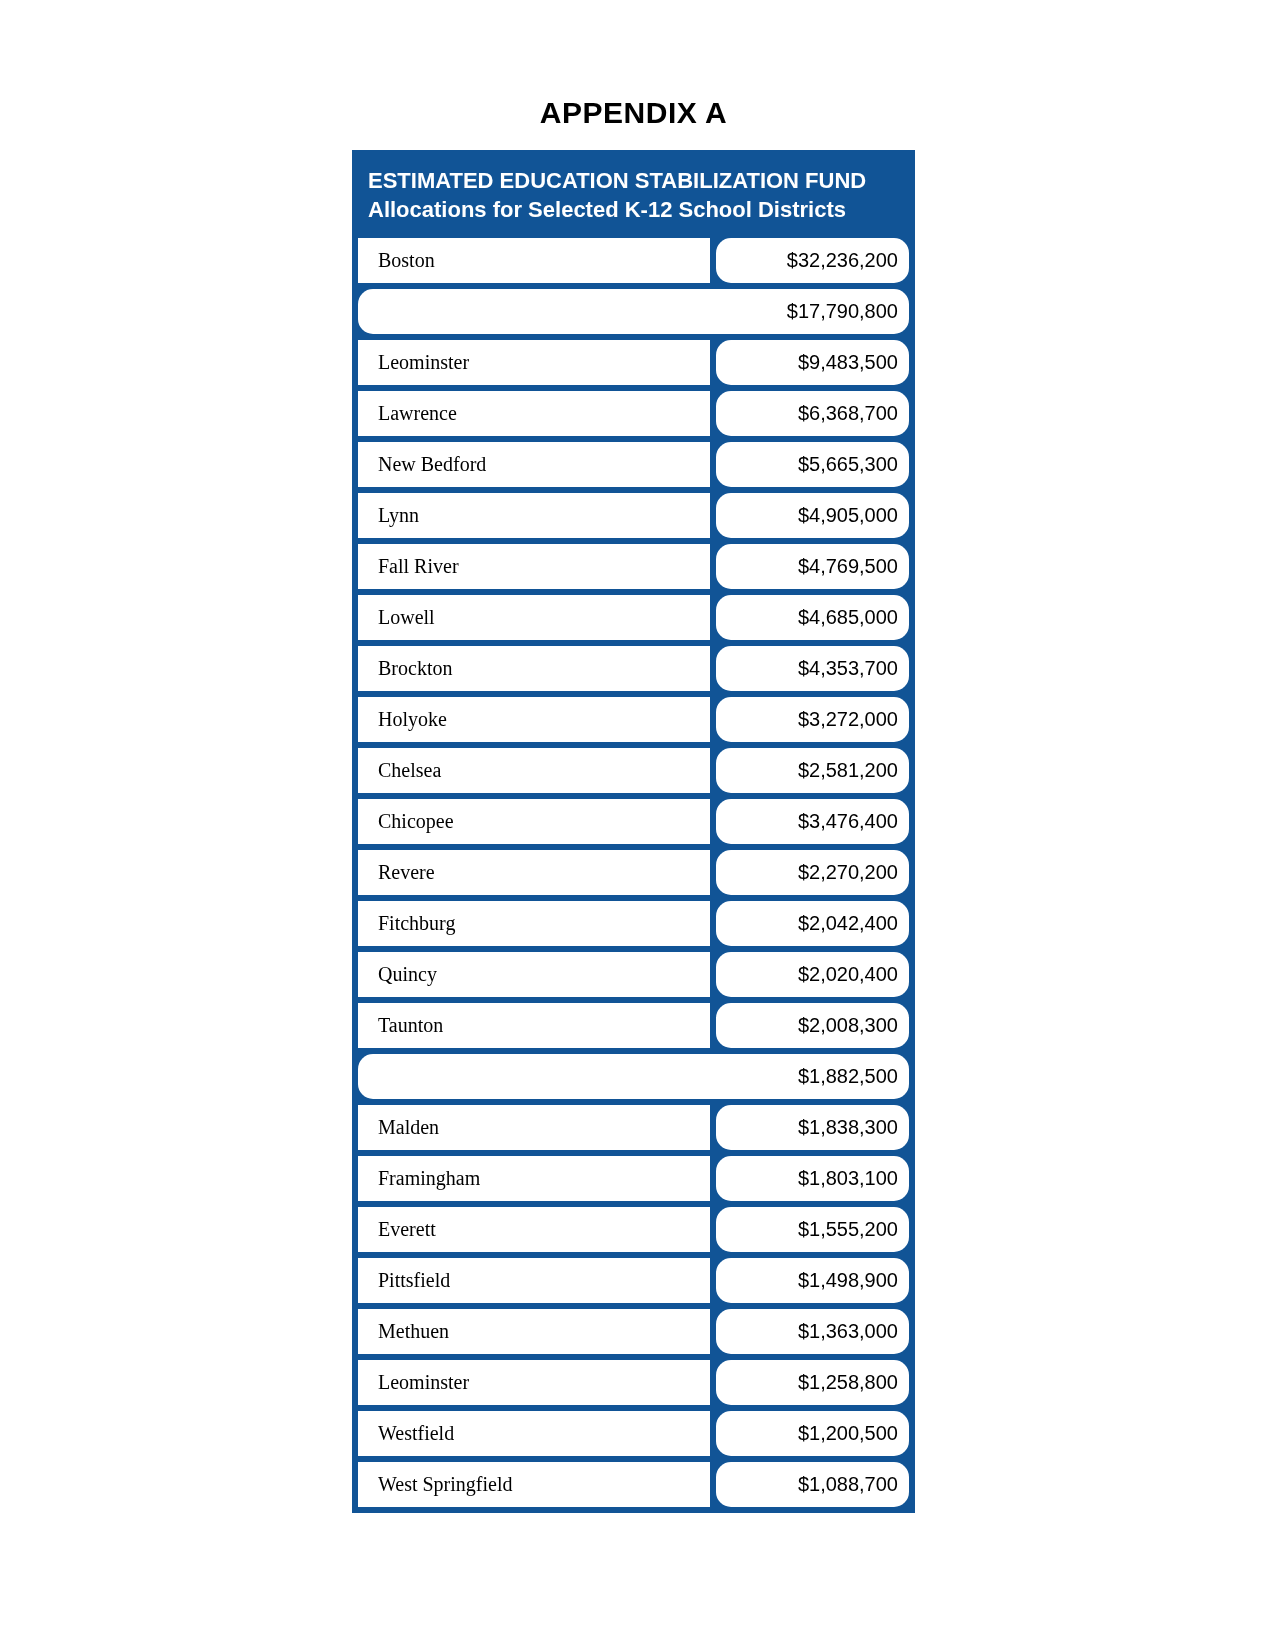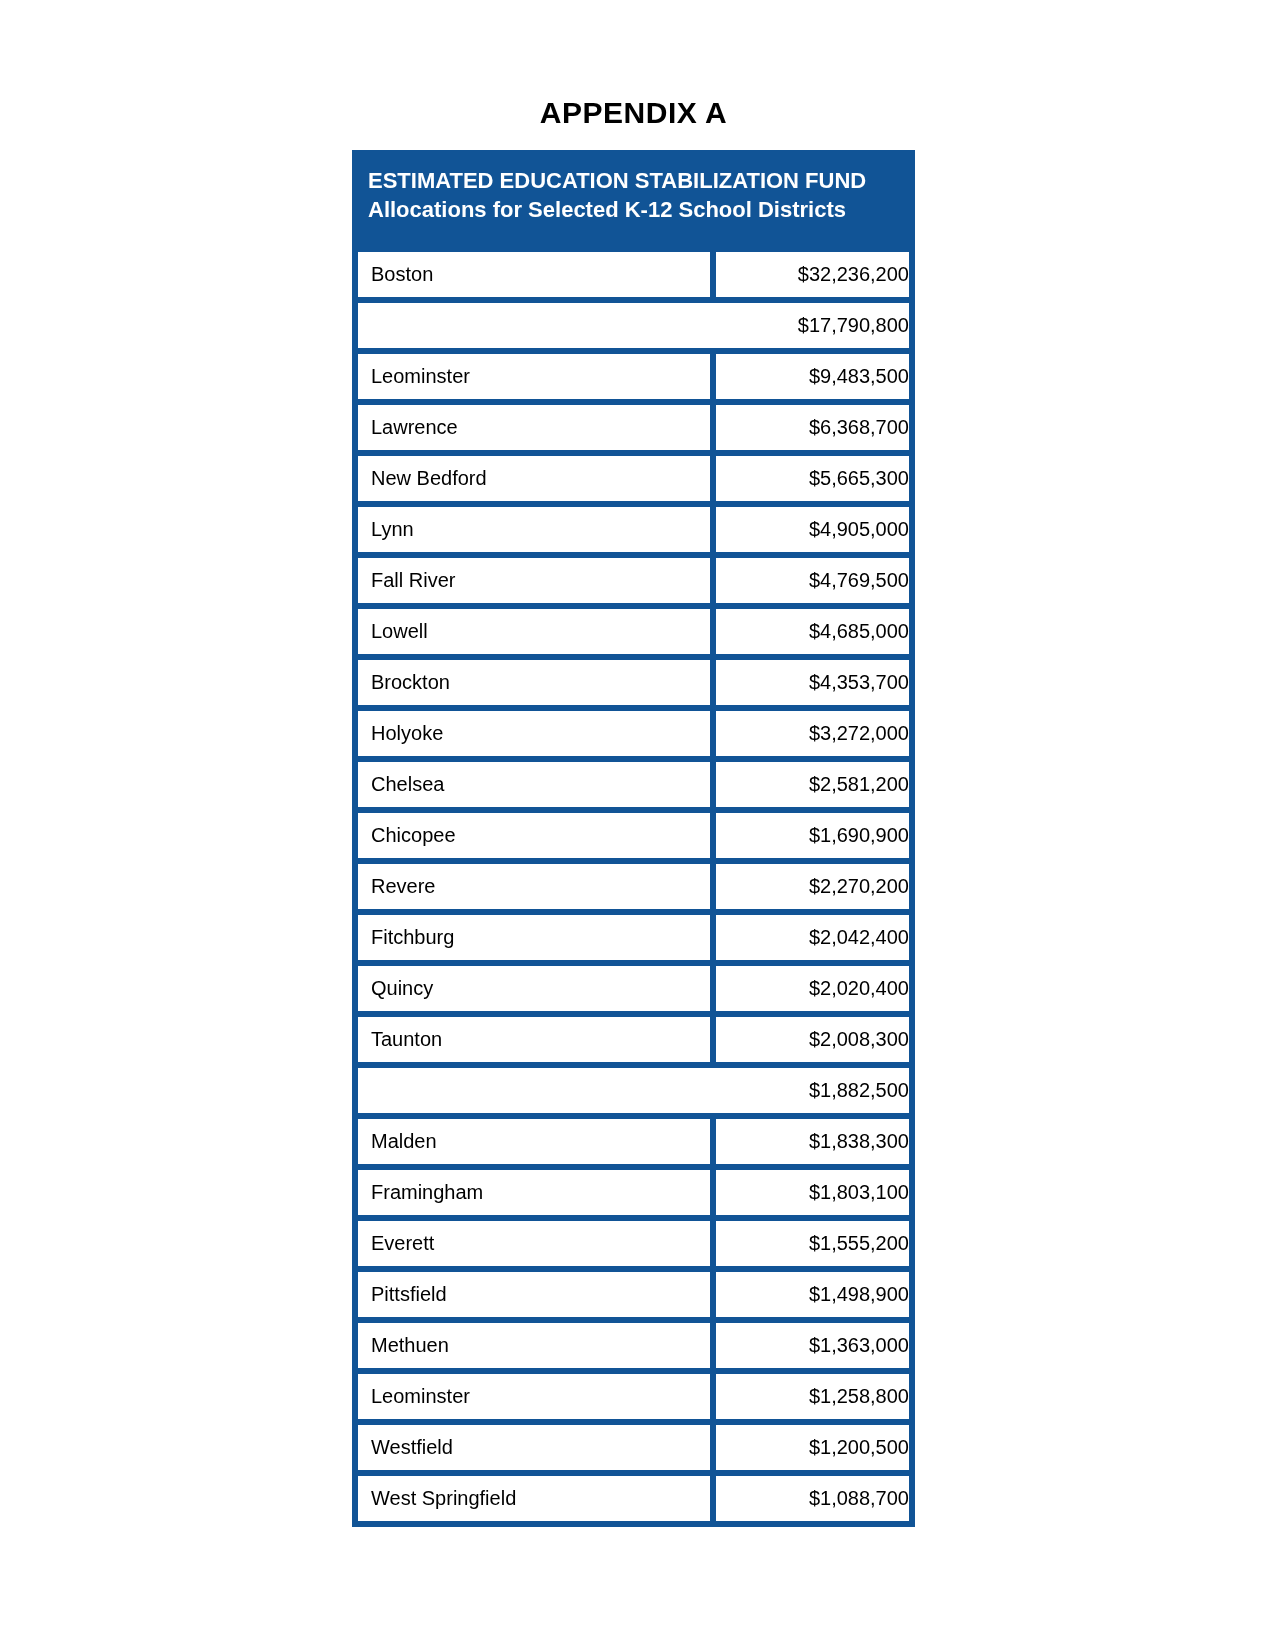--- a/index.html
+++ b/index.html
@@ -33,21 +33,21 @@
     letter-spacing: 0.5px;
     line-height: 34px;
     margin-bottom: 20px;
   }
 
   .alloc-table {
     background: var(--accent, #115496);
     padding: 6px;
     display: flex;
     flex-direction: column;
-    gap: 16px;
+    gap: 2px;
     width: 100%;
   }
 
   .table-header {
     color: #ffffff;
     font-weight: bold;
     font-size: 22px;
     line-height: 29px;
     padding: 10px 6px 12px 10px;
   }
@@ -67,26 +67,29 @@
     background: #ffffff;
     height: 45px;
     display: flex;
     align-items: center;
     font-size: 20px;
     color: #000000;
   }
 
   .cell.name {
     flex: 0 0 63.8%;
-    padding-left: 13px;
+    padding-left: 20px;
+    font-family: Liberation Serif, serif;
   }
 
   .cell.amount {
     flex: 1;
     justify-content: flex-end;
+    padding-right: 11px;
+    border-radius: 15px;
   }
 </style>
 </head>
 <body>
 
 <div class="page">
   <div class="content">
 
     <div class="doc-title">APPENDIX A</div>
 
@@ -147,21 +150,21 @@
     <div class="cell amount">$3,272,000</div>
   </div>
 
   <div class="row">
     <div class="cell name">Chelsea</div>
     <div class="cell amount">$2,581,200</div>
   </div>
 
   <div class="row">
     <div class="cell name">Chicopee</div>
-    <div class="cell amount">$1,690,900</div>
+    <div class="cell amount">$3,476,400</div>
   </div>
 
   <div class="row">
     <div class="cell name">Revere</div>
     <div class="cell amount">$2,270,200</div>
   </div>
 
   <div class="row">
     <div class="cell name">Fitchburg</div>
     <div class="cell amount">$2,042,400</div>

